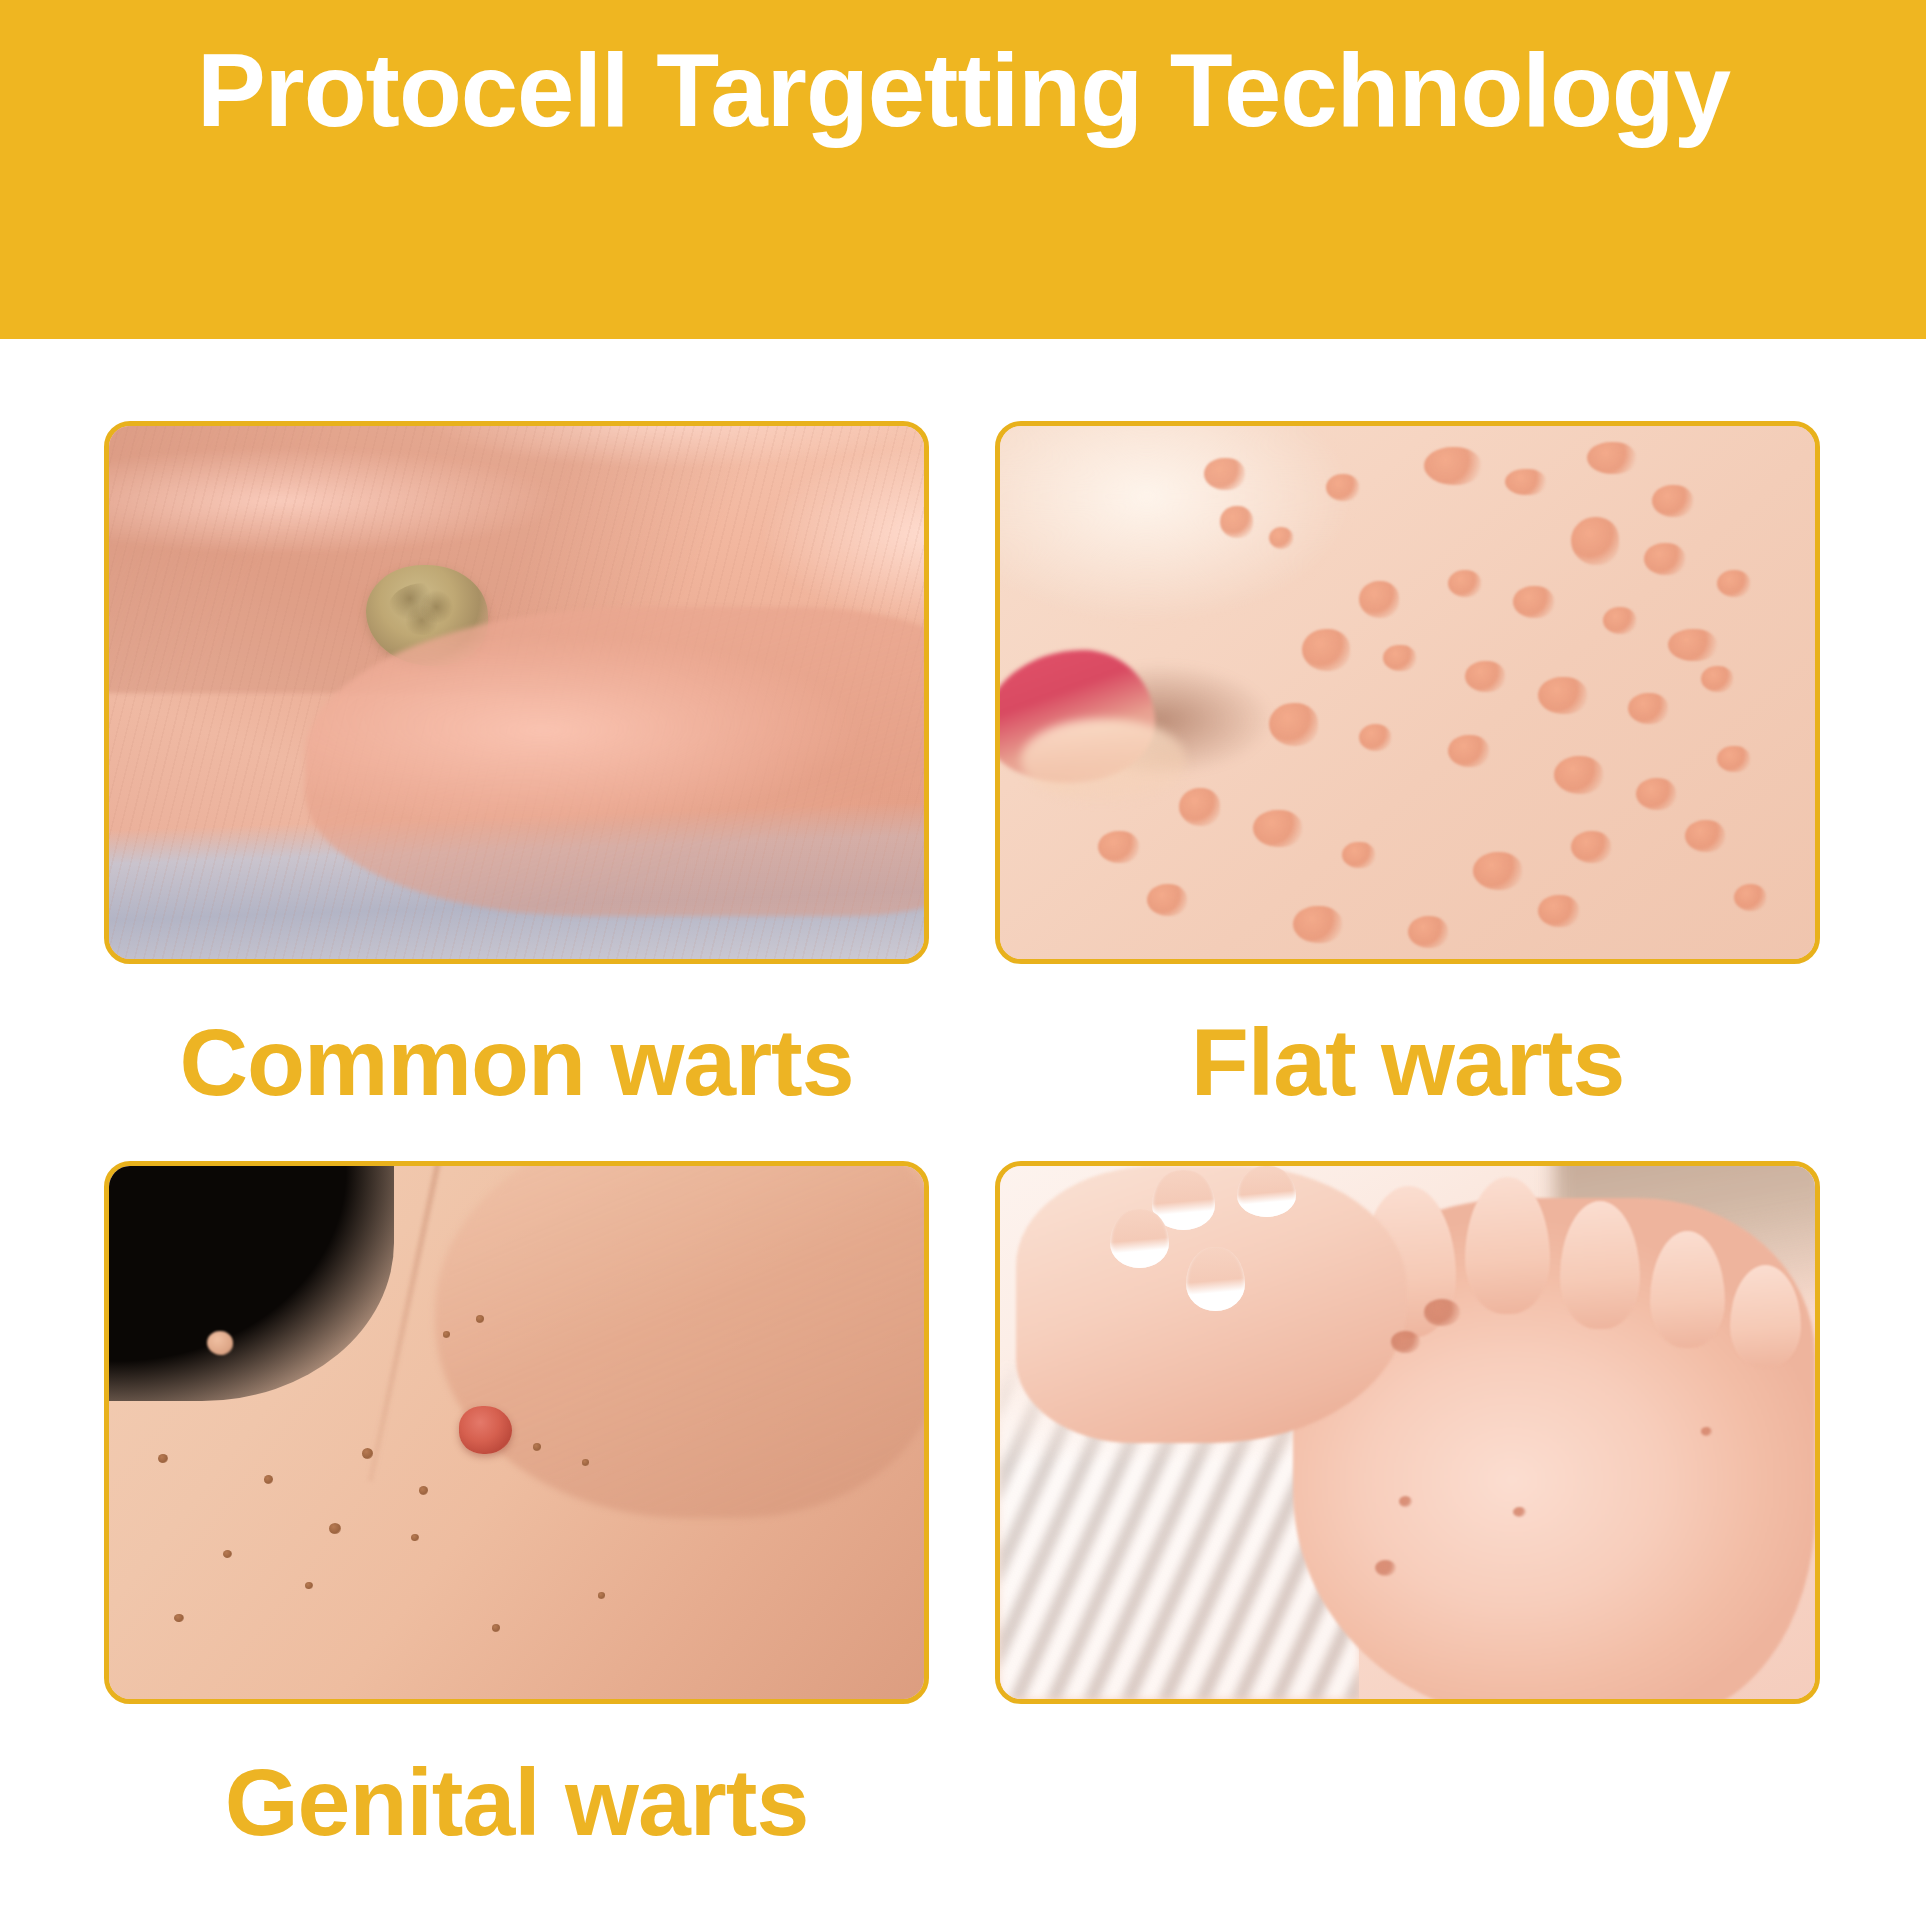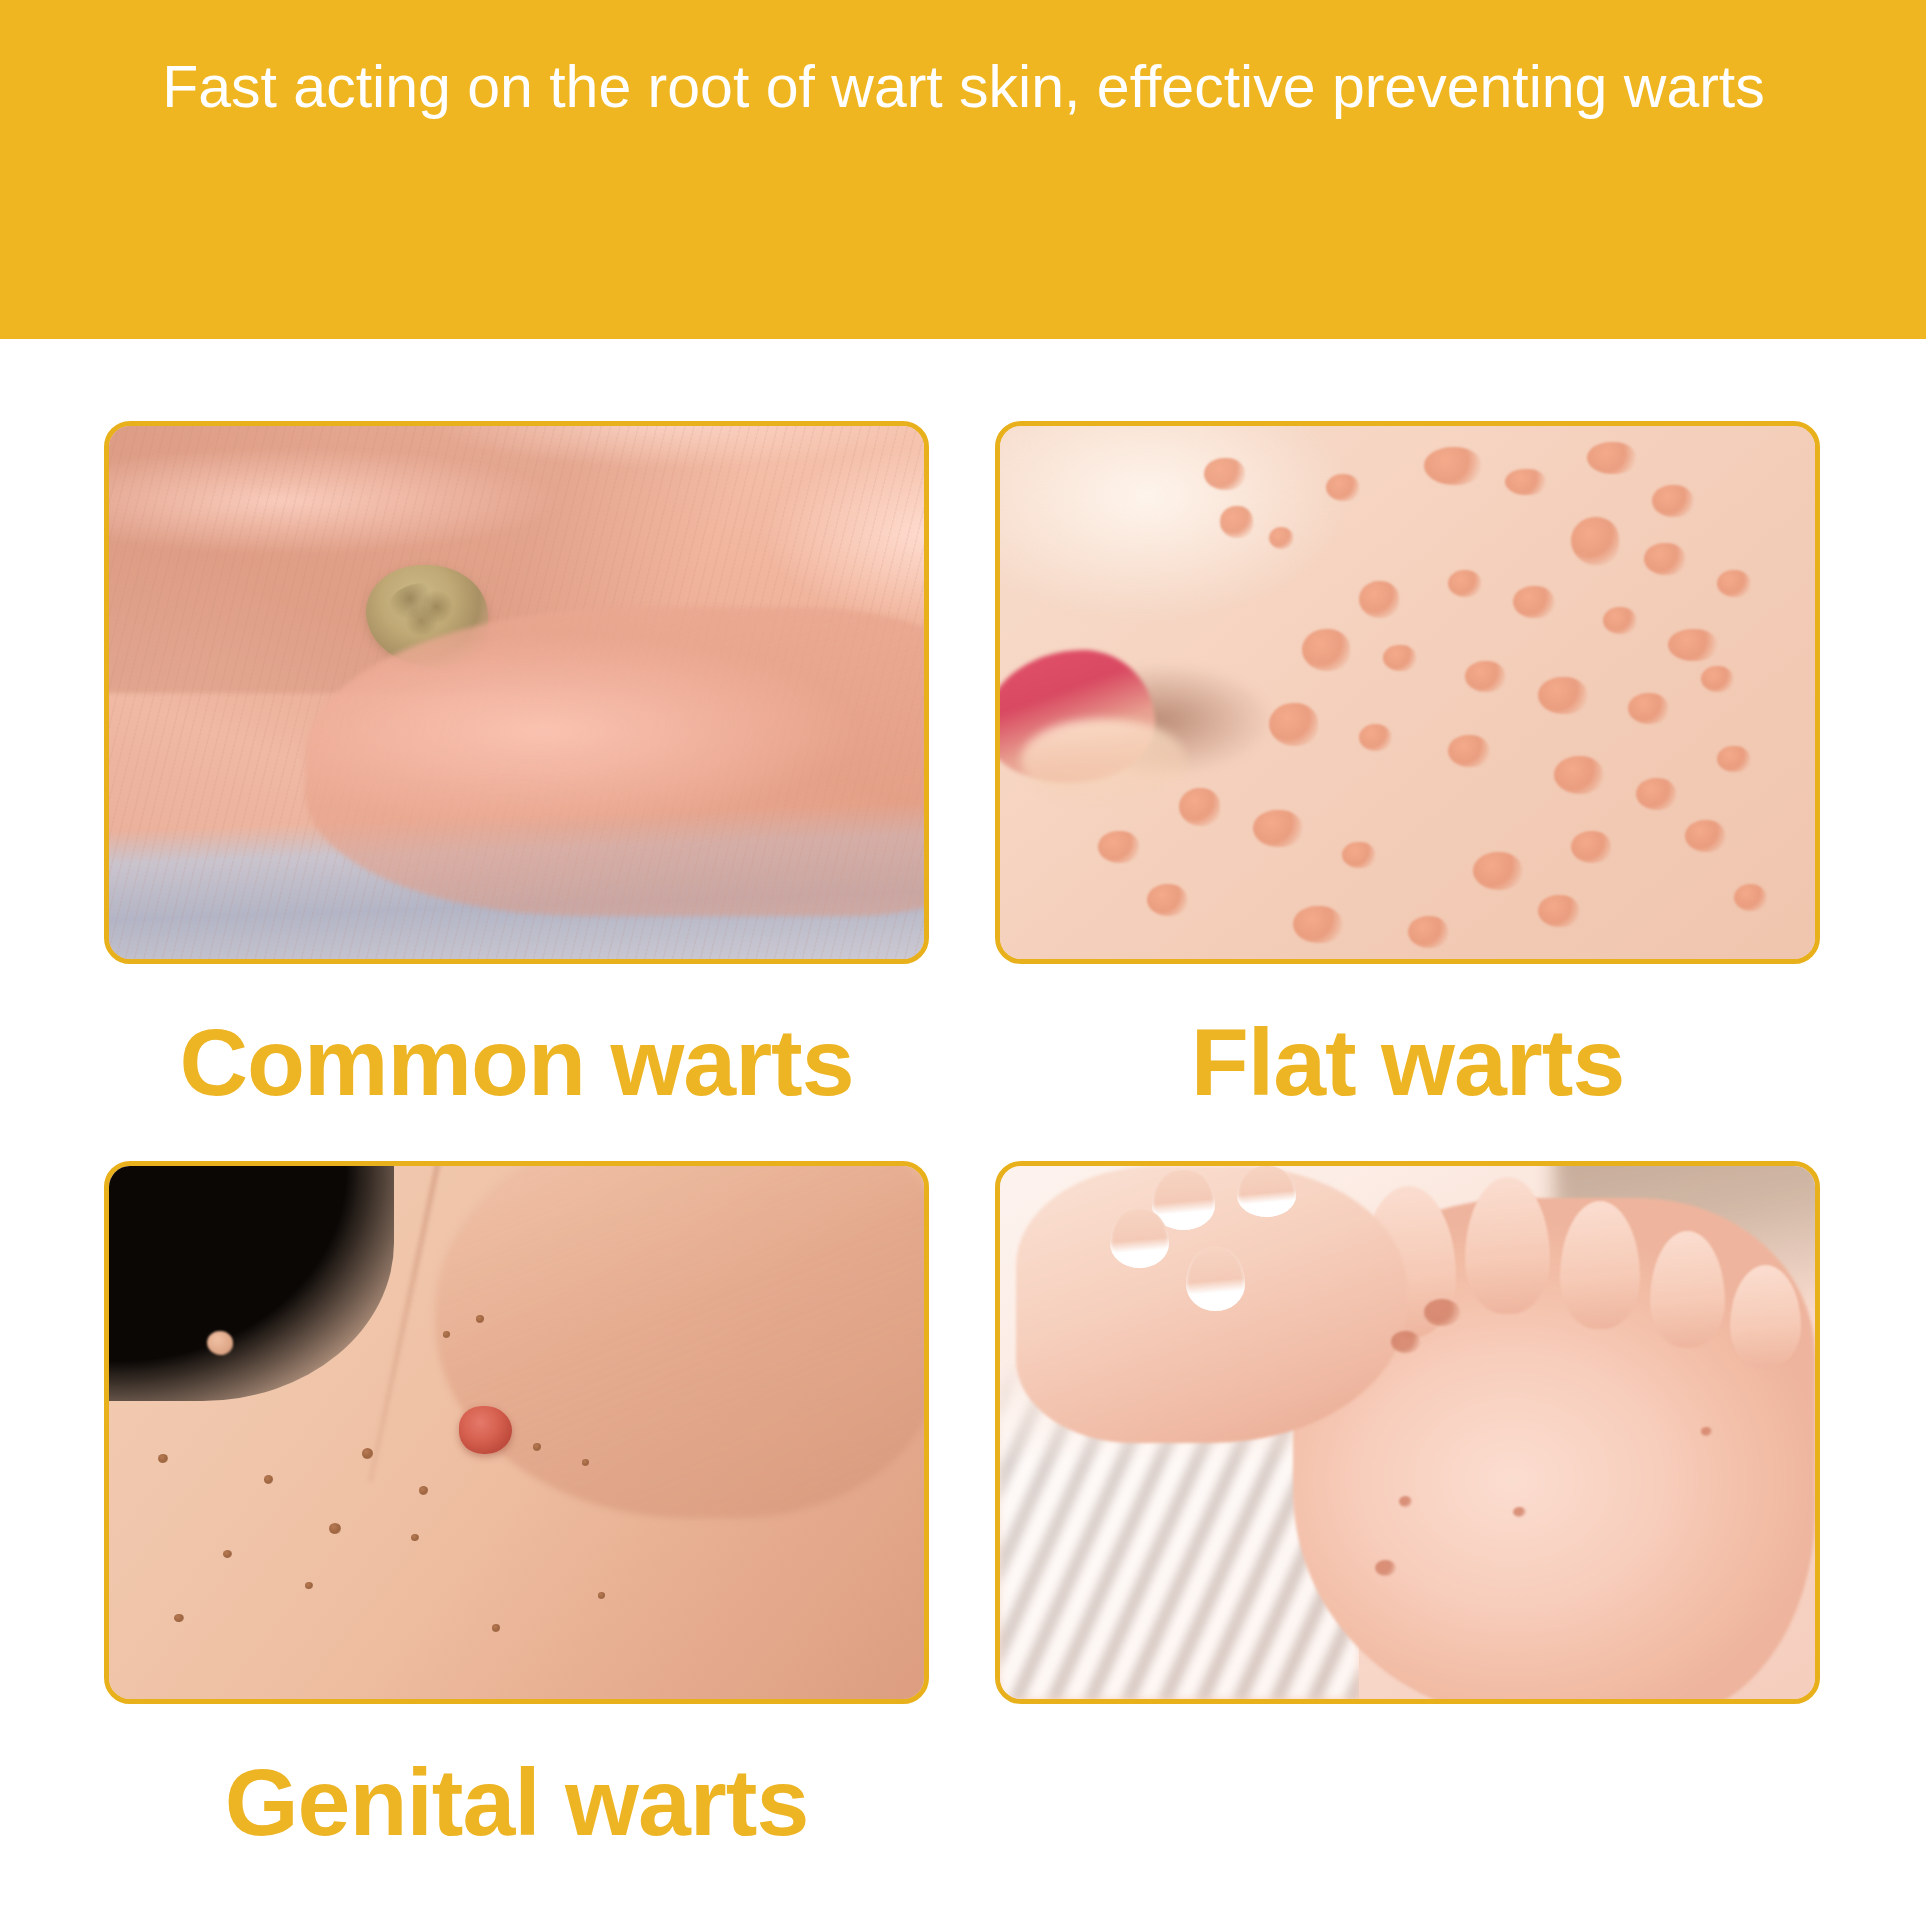--- a/index.html
+++ b/index.html
@@ -294,21 +294,21 @@
     display:block;
     border-radius:50%;
     background: radial-gradient(circle at 40% 36%, rgba(216,136,110,0.9) 0%, rgba(204,118,92,0.7) 46%, rgba(204,118,92,0) 88%);
     filter: blur(1px);
   }
 </style>
 </head>
 <body>
 
 <div class="header">
-  <div class="header-subtitle">Fast acting on the root of wart skin, effective preventing warts</div>
+  <div class="header-title">Protocell Targetting Technology</div>
 </div>
 
 <div class="grid">
 
   <div class="cell col-left row-top">
     <div class="photo-frame">
       <div class="photo p1">
         <div class="p1-lines"></div>
         <div class="p1-wart"></div>
       </div>

